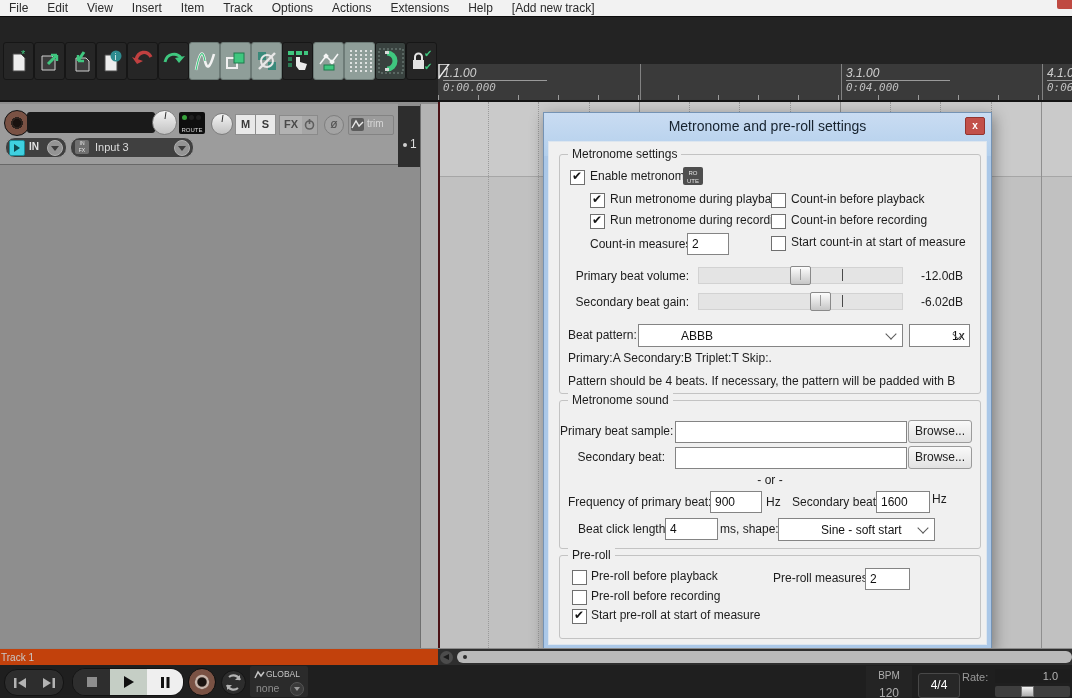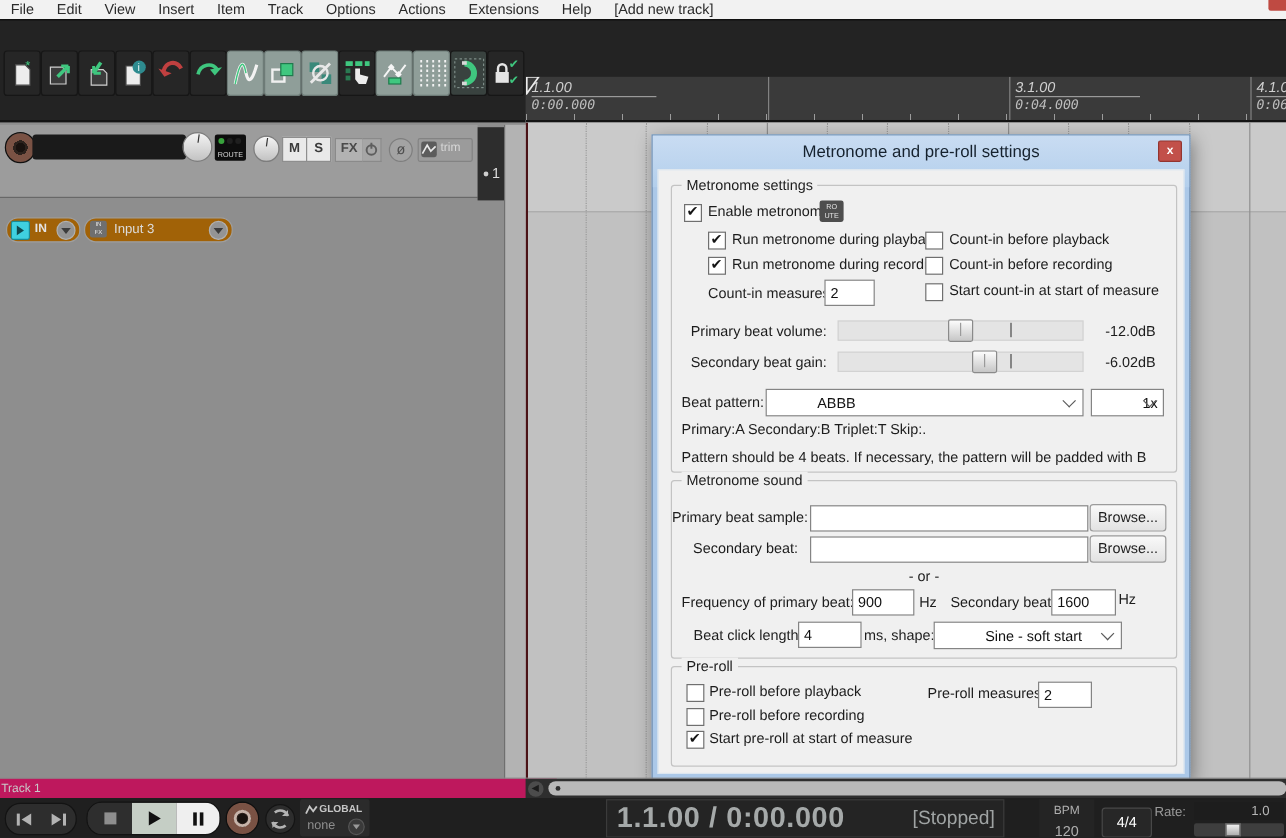--- a/index.html
+++ b/index.html
@@ -48,21 +48,21 @@
          font-size:11px;font-weight:bold;color:#3a3a3a;text-align:center;line-height:18px;}
   .fxlbl{position:absolute;left:279px;top:11px;width:22px;height:18px;background:#b2b2b2;border:1px solid #8a8a8a;
          font-size:11px;font-weight:bold;color:#4a4a4a;text-align:center;line-height:17px;}
   .pwrbtn{position:absolute;left:302px;top:11px;width:15px;height:18px;background:#a6a6a6;border:1px solid #8a8a8a;border-left:none;}
   .phasebtn{position:absolute;left:324px;top:11px;width:18px;height:18px;border-radius:50%;background:#a3a3a3;
             border:1px solid #7e7e7e;font-size:12px;color:#4f4f4f;text-align:center;line-height:16px;}
   .trimbtn{position:absolute;left:348px;top:11px;width:44px;height:18px;background:#9b9b9b;border:1px solid #838383;
            border-radius:2px;font-size:10px;color:#d6d6d6;}
   .trimbtn .tico{position:absolute;left:2px;top:2px;width:13px;height:13px;background:#5c5c5c;border-radius:2px;}
   .trimbtn .ttxt{position:absolute;left:18px;top:2px;}
-  .pill{position:absolute;top:33px;height:19px;background:#a16207;border:1px solid #9e9e9e;border-radius:10px;margin-top:44px;}
+  .pill{position:absolute;top:33px;height:19px;background:#404040;border:1px solid #9e9e9e;border-radius:10px;}
   .monbtn{position:absolute;left:3px;top:2px;width:14px;height:14px;background:#3fd0e0;border-radius:2px;border:1px solid #1a8a96;}
   .monbtn::after{content:"";position:absolute;left:4px;top:3px;border-left:6px solid #104a50;
                  border-top:4px solid transparent;border-bottom:4px solid transparent;}
   .pin{position:absolute;font-size:10px;font-weight:bold;color:#e3e3e3;top:3px;}
   .ddc{position:absolute;top:2px;width:14px;height:14px;border-radius:50%;background:#949494;border:1px solid #b0b0b0;}
   .ddc::after{content:"";position:absolute;left:3px;top:5px;border-top:5px solid #3c3c3c;
               border-left:4px solid transparent;border-right:4px solid transparent;}
   .infx{position:absolute;left:4px;top:2px;width:14px;height:14px;background:#6f6f6f;border-radius:2px;
         font-size:5px;color:#e8e8e8;text-align:center;line-height:7px;}
   .idxstrip{position:absolute;left:398px;top:2px;width:22px;height:61px;background:#2d2d2d;}
@@ -101,36 +101,36 @@
             border:1px solid #8a8a8a;border-radius:2px;}
   .sldthumb::after{content:"";position:absolute;left:9px;top:2px;width:1px;height:11px;background:#9a9a9a;}
   .sldtick{position:absolute;top:1px;width:1px;height:12px;background:#4a4a4a;}
   .btn{position:absolute;background:linear-gradient(#f9f9f9,#e2e2e2);border:1px solid #9b9b9b;border-radius:3px;
        font-size:12px;color:#1c1c1c;text-align:center;}
   .miniroute{position:absolute;width:20px;height:18px;background:#4e4e4e;border-radius:2px;
              font-size:6px;color:#e4e4e4;text-align:center;line-height:8px;padding-top:2px;box-sizing:border-box;}
 
   
   .botline{left:0;top:648px;width:1072px;height:1px;background:#8a8a8a;}
-  .footleft{left:0;top:649px;width:464px;height:16px;background:#be185d;}
+  .footleft{left:0;top:649px;width:464px;height:16px;background:#c2410c;}
   .footleft .tl{position:absolute;left:1px;top:3px;font-size:10px;color:#c9c9c9;}
   .hscroll{left:438px;top:649px;width:634px;height:16px;background:#2e2e2e;}
   .hs-btn{position:absolute;left:2px;top:2px;width:13px;height:13px;border-radius:50%;background:#4c4c4c;}
   .hs-btn::after{content:"";position:absolute;left:3px;top:3px;border-right:6px solid #1c1c1c;
                  border-top:3.5px solid transparent;border-bottom:3.5px solid transparent;}
   .hs-thumb{position:absolute;left:19px;top:2px;width:615px;height:12px;background:#b9b9b9;border-radius:6px;}
   .hs-thumb i{position:absolute;left:6px;top:4px;width:4px;height:4px;border-radius:50%;background:#2e2e2e;}
 
   
   .transport{left:0;top:665px;width:1072px;height:33px;background:#1f1f1f;}
   .tpill{position:absolute;border-radius:13px;background:#2d2d2d;border:1px solid #131313;overflow:hidden;}
   .tseg{position:absolute;top:0;bottom:0;display:flex;align-items:center;justify-content:center;}
   .tcirc{position:absolute;border-radius:50%;}
   .globalbox{position:absolute;left:250px;top:1px;width:58px;height:31px;background:#2b2b2b;border-radius:2px;}
-  .globalbox .g1{position:absolute;left:16px;top:3px;font-size:8.5px;font-weight:bold;color:#c6c6c6;}
+  .globalbox .g1{position:absolute;left:16px;top:3px;font-size:8.5px;font-weight:normal;color:#c6c6c6;}
   .globalbox .g2{position:absolute;left:6px;top:16px;font-size:10.5px;color:#8e8e8e;}
   .globalbox .gdd{position:absolute;right:4px;top:16px;width:12px;height:12px;border-radius:50%;background:#3a3a3a;border:1px solid #555;}
   .globalbox .gdd::after{content:"";position:absolute;left:2.5px;top:4px;border-top:4px solid #999;
                          border-left:3.5px solid transparent;border-right:3.5px solid transparent;}
   .timebox{position:absolute;left:505px;top:1px;width:330px;height:30px;background:#242424;border:1px solid #3b3b3b;}
   .timebox .pos{position:absolute;left:8px;top:1px;font-size:24px;font-weight:600;color:#a5a9a9;letter-spacing:.5px;}
   .timebox .st{position:absolute;right:7px;top:7px;font-size:16px;color:#9fa3a3;}
   .bpmbox{position:absolute;left:866px;top:1px;width:46px;height:40px;background:#242424;text-align:center;}
   .bpmbox .b1{position:absolute;left:0;right:0;top:4px;font-size:10px;color:#aeaeae;}
   .bpmbox .b2{position:absolute;left:0;right:0;top:20px;font-size:12px;color:#aeaeae;}
@@ -509,24 +509,20 @@
         </svg>
     </div>
     <div class="globalbox">
       <svg width="11" height="9" style="position:absolute;left:4px;top:4px">
           <path d="M1 8L4 2l3 4 3-4" fill="none" stroke="#c6c6c6" stroke-width="1.5"></path>
         </svg>
       <span class="g1">GLOBAL</span>
       <span class="g2">none</span>
       <span class="gdd"></span>
     </div>
-    <div class="timebox">
-      <span class="pos">1.1.00 / 0:00.000</span>
-      <span class="st">[Stopped]</span>
-    </div>
     <div class="bpmbox">
       <span class="b1">BPM</span>
       <span class="b2">120</span>
     </div>
     <div class="tsigbox">4/4</div>
     <span class="ratelbl">Rate:</span>
     <div class="ratebox">
         <span>1.0</span>
       </div>
     <div class="rateslider">

